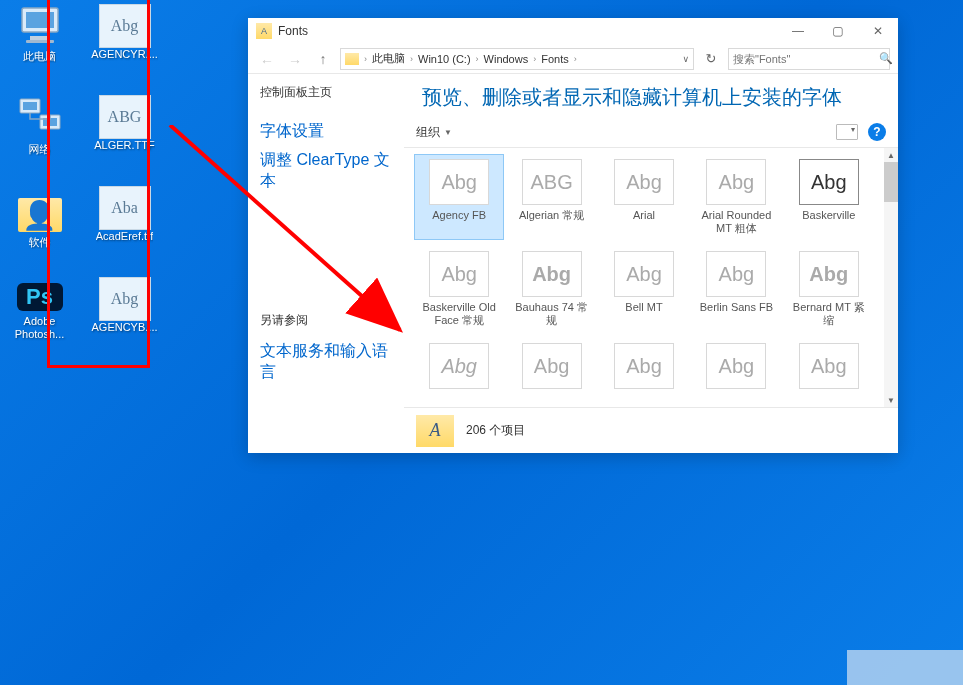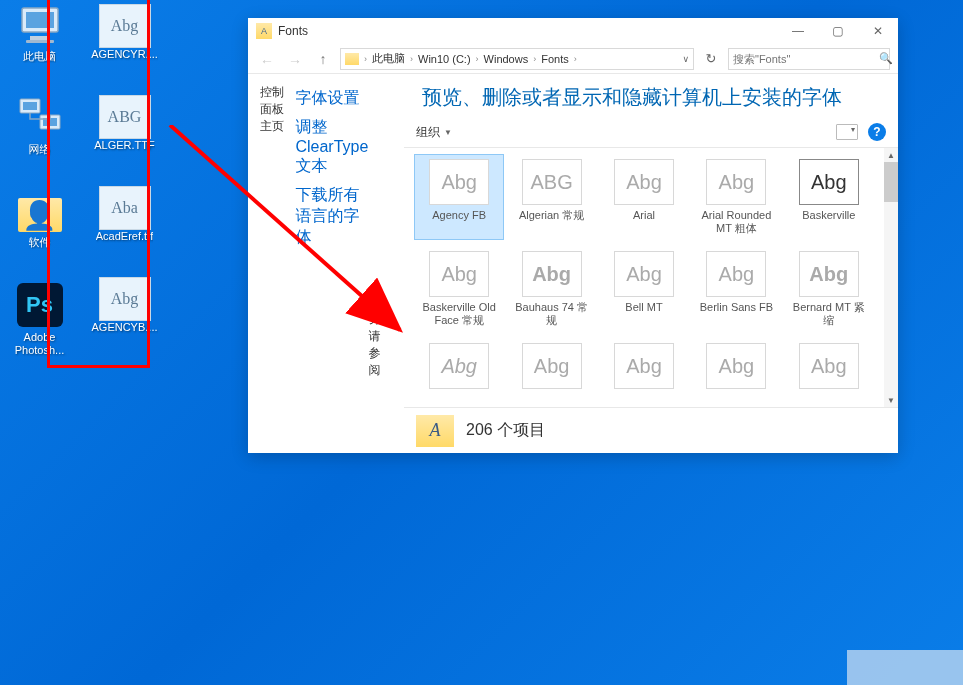--- a/index.html
+++ b/index.html
@@ -78,21 +78,21 @@
       font-family: serif;
     }
     .pc-icon svg, .recycle-icon svg, .network-icon svg {
       width: 48px;
       height: 42px;
     }
     .ps-icon {
       background: #001834;
       color: #31c5f4;
       width: 46px;
-      height: 44px;
+      height: 28px;
       display: flex;
       align-items: center;
       justify-content: center;
       font-size: 22px;
       font-weight: bold;
       border-radius: 6px;
     }
     .folder-icon {
       width: 48px;
       height: 42px;
@@ -243,21 +243,21 @@
 
     .content-area {
       flex: 1;
       display: flex;
       overflow: hidden;
     }
     .sidebar {
       width: 156px;
       padding: 10px 12px;
       display: flex;
-      flex-direction: row;
+      flex-direction: column;
     }
     .sidebar-heading {
       font-size: 12px;
       color: #333;
       margin-bottom: 8px;
     }
     .sidebar-link {
       font-size: 16px;
       color: #0066cc;
       padding: 4px 0;
@@ -441,21 +441,21 @@
       align-items: center;
       justify-content: center;
       color: #3a5a85;
       font-family: serif;
       font-style: italic;
       font-size: 18px;
       margin-left: 6px;
       margin-right: 12px;
     }
     .status-text {
-      font-size: 16px;
+      font-size: 12px;
       color: #333;
     }
     .taskbar-pin {
       position: absolute;
       height: 35px;
       width: 116px;
       bottom: 0;
       right: 0;
       background: rgba(200, 220, 240, 0.75);
     }
@@ -576,25 +576,27 @@
     </div>
   </div>
 
   <div class="content-area">
     <div class="sidebar">
       <div class="sidebar-heading">控制面板主页</div>
       <div style="height:8px"></div>
       <div id="sidebar-links">
           <div class="sidebar-link">字体设置</div>
           <div class="sidebar-link">调整 ClearType 文本</div>
-          <div class="sidebar-link">下载所有语言的字体</div>
         </div>
       <div class="sidebar-spacer"></div>
       <div class="sidebar-section-2">
         <div class="sidebar-heading">另请参阅</div>
+        <div id="sidebar-links-2">
+            <div class="sidebar-link">文本服务和输入语言</div>
+          </div>
       </div>
     </div>
 
     <div class="main-panel">
       <div class="panel-heading">预览、删除或者显示和隐藏计算机上安装的字体</div>
       <div class="panel-toolbar">
         <div class="organize-btn">
           <span>组织</span>
             <span class="chev">▼</span>
         </div>

